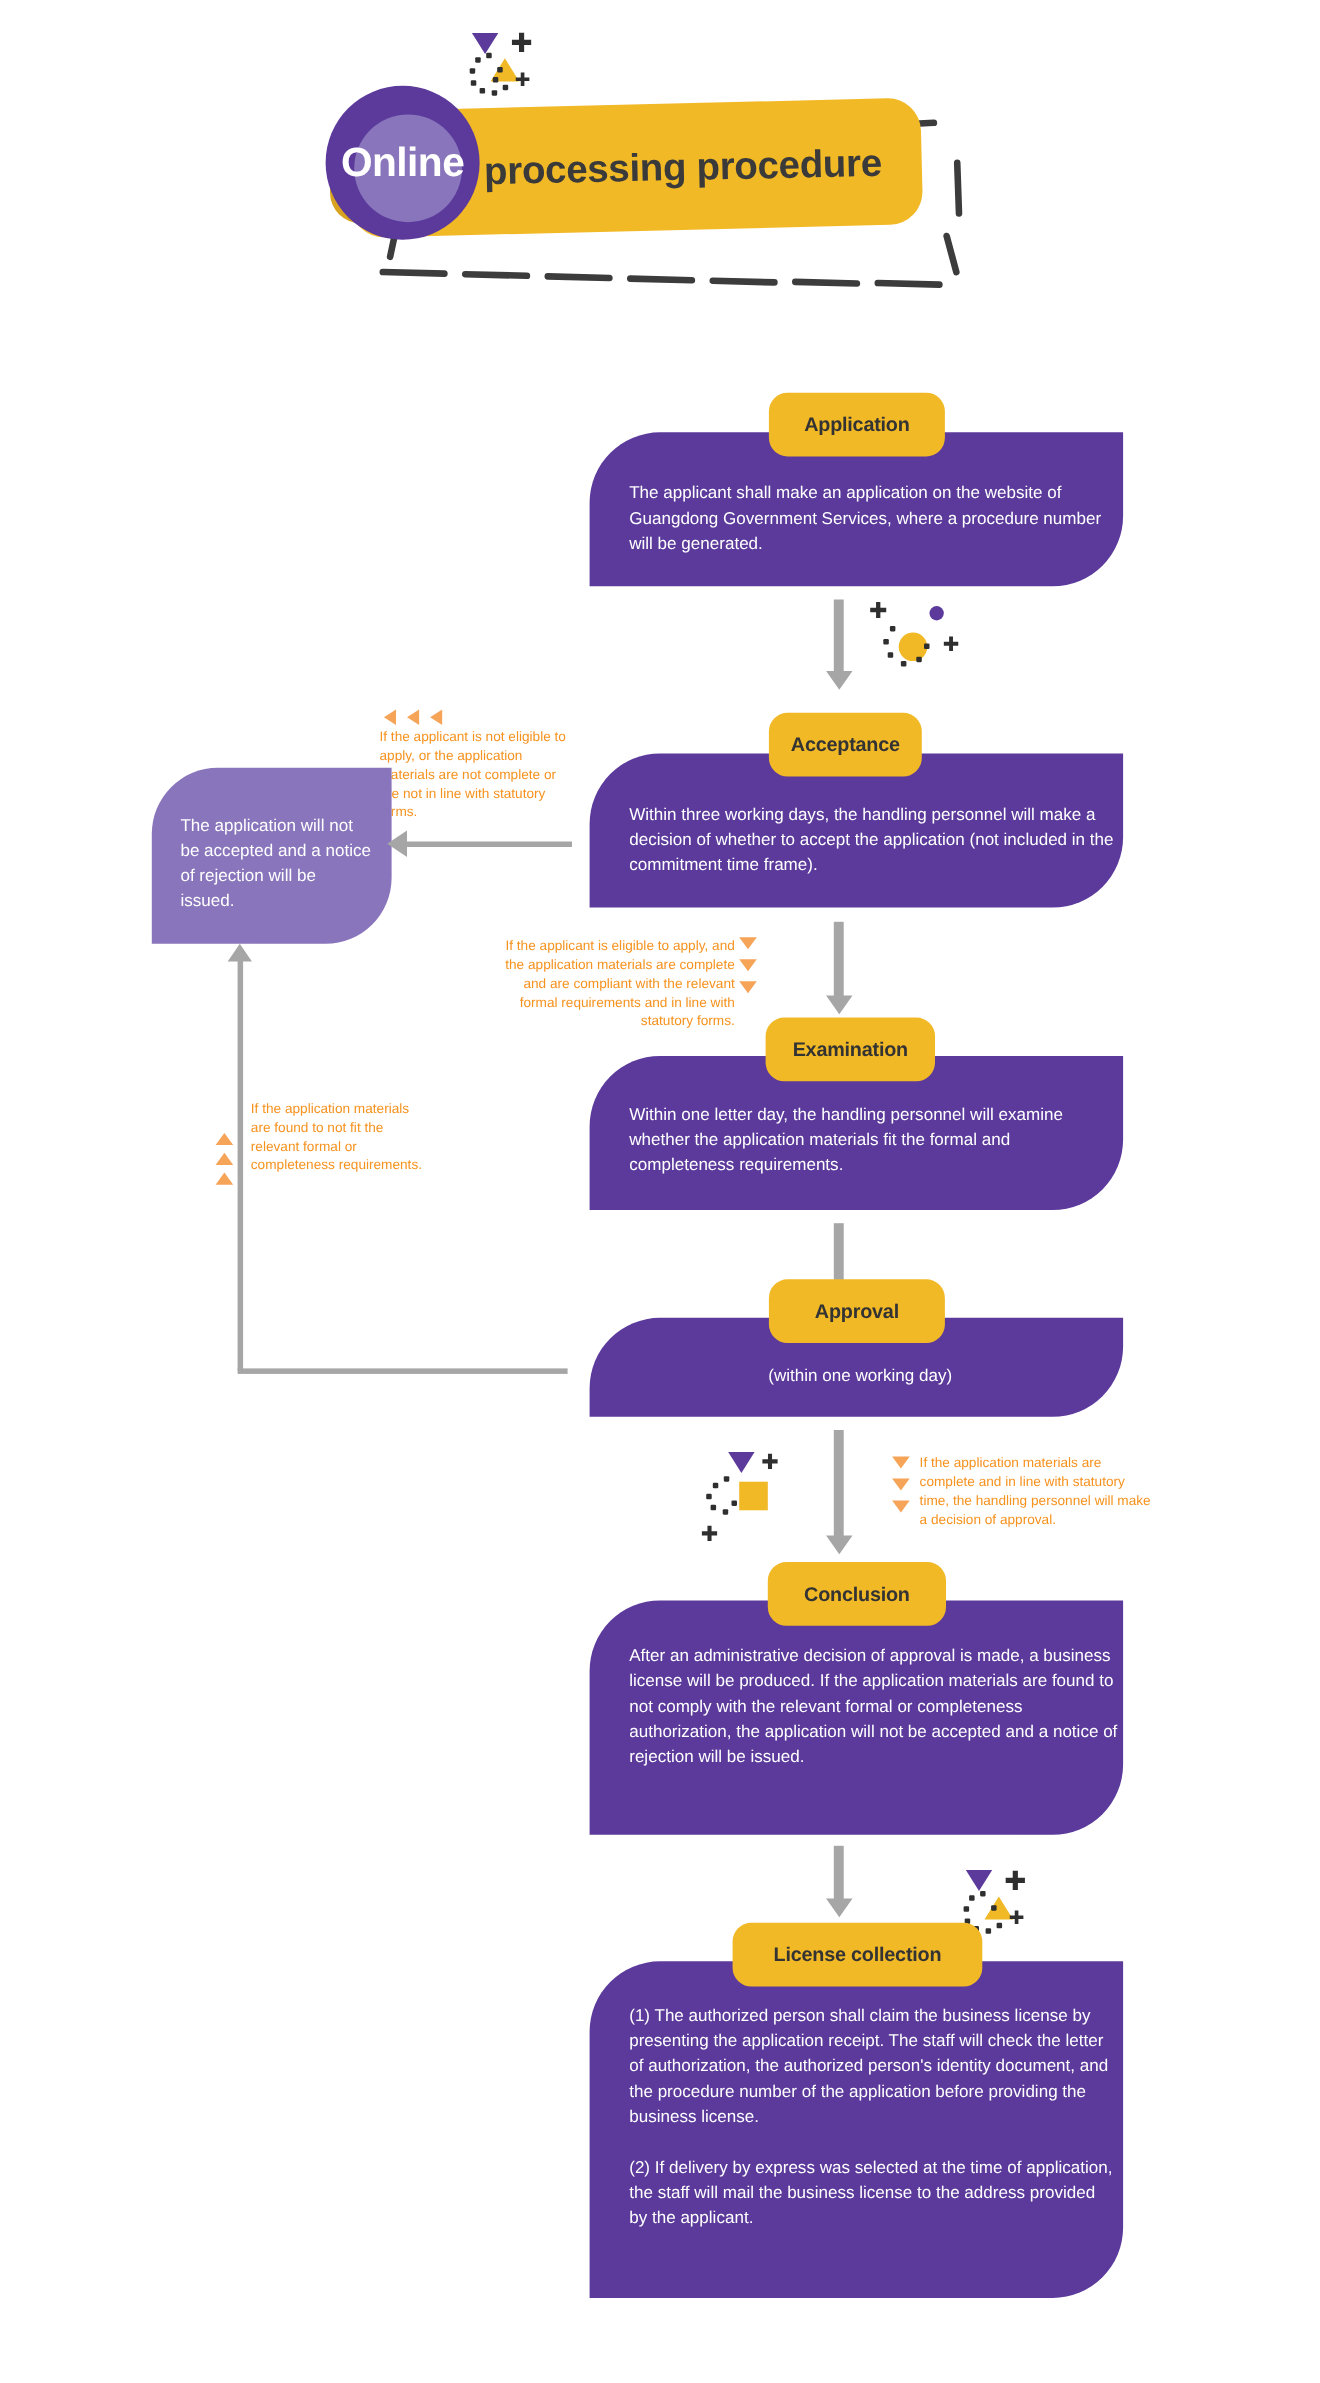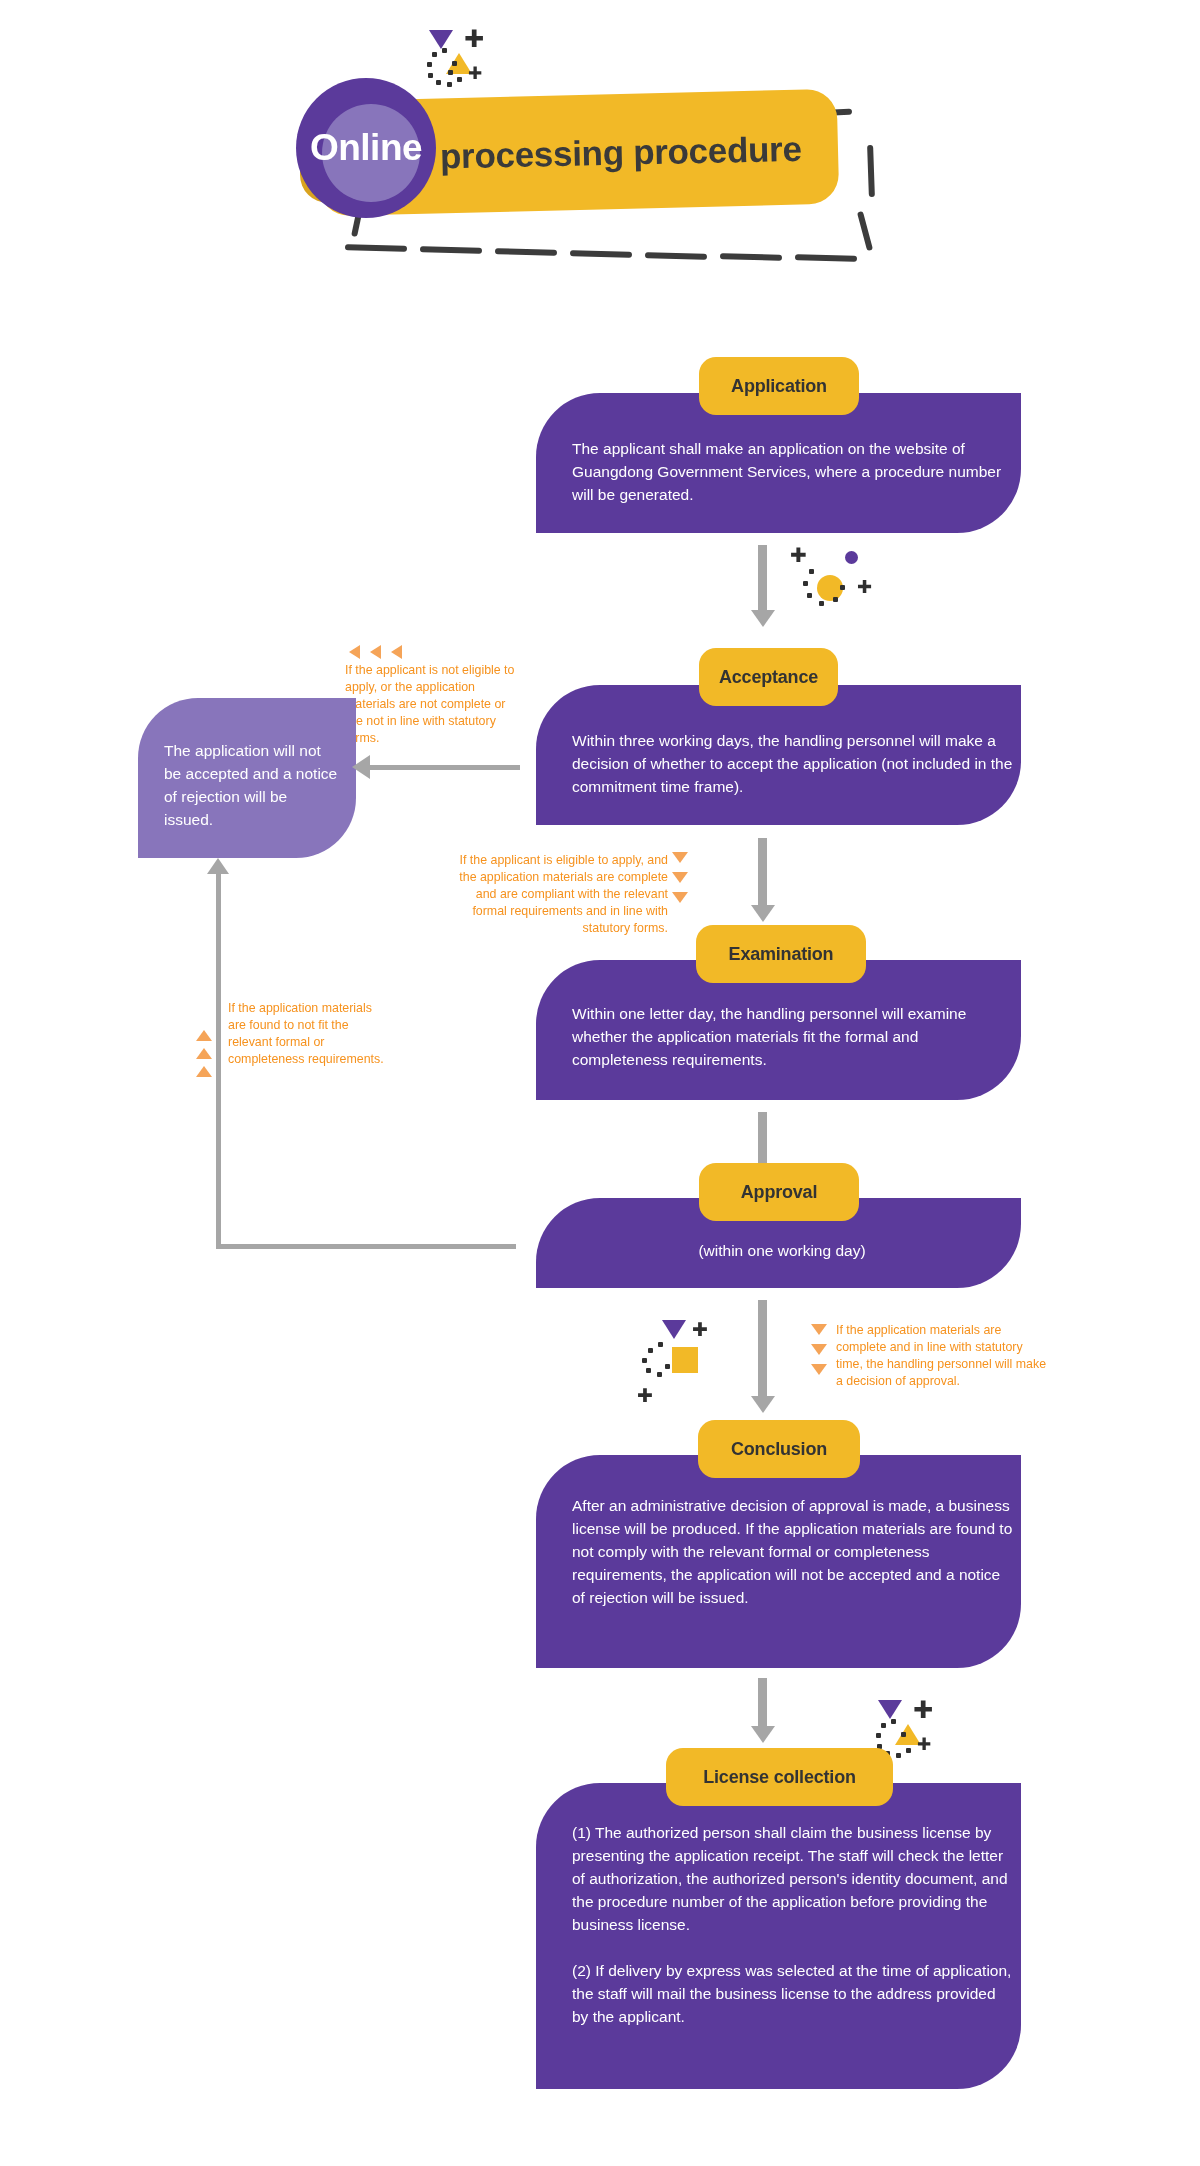--- a/index.html
+++ b/index.html
@@ -183,21 +183,21 @@
 
   <div class="anno right" style="left:443px;top:852px;width:213px;">If the applicant is eligible to apply, and the application materials are complete and are compliant with the relevant formal requirements and in line with statutory forms.</div>
   <div>
     <div class="tri-d" style="position:absolute;left:672px;top:852px;"></div>
     <div class="tri-d" style="position:absolute;left:672px;top:872px;"></div>
     <div class="tri-d" style="position:absolute;left:672px;top:892px;"></div>
   </div>
 
   <div class="step">
     <div class="step-body" style="left:520px;top:960px;width:485px;height:140px;"></div>
-    <div class="chip" style="left:680px;top:925px;width:170px;height:58px;">Examination</div>
+    <div class="chip" style="left:680px;top:925px;width:154px;height:58px;">Examination</div>
     <div class="step-text" style="left:556px;top:1003px;width:442px;">Within one letter day, the handling personnel will examine whether the application materials fit the formal and completeness requirements.</div>
   </div>
 
   <div class="arrow-v" style="left:758px;top:1112px;height:62px;"></div>
   <div class="arrow-v-head" style="left:751px;top:1172px;"></div>
 
   <div class="anno" style="left:228px;top:1000px;width:165px;">If the application materials are found to not fit the relevant formal or completeness requirements.</div>
   <div>
     <div class="tri-u" style="position:absolute;left:196px;top:1030px;"></div>
     <div class="tri-u" style="position:absolute;left:196px;top:1048px;"></div>
@@ -233,21 +233,21 @@
     <div class="d-dot" style="left:10px;top:38px;"></div>
     <div class="d-dot" style="left:14px;top:48px;"></div>
     <div class="d-dot" style="left:25px;top:52px;"></div>
     <div class="d-dot" style="left:33px;top:44px;"></div>
     <div class="d-dot" style="left:26px;top:22px;"></div>
   </div>
 
   <div class="step">
     <div class="step-body" style="left:520px;top:1455px;width:485px;height:213px;"></div>
     <div class="chip" style="left:682px;top:1420px;width:162px;height:58px;">Conclusion</div>
-    <div class="step-text" style="left:556px;top:1495px;width:444px;">After an administrative decision of approval is made, a business license will be produced. If the application materials are found to not comply with the relevant formal or completeness requirements, the application will not be accepted and a notice of rejection will be issued.</div>
+    <div class="step-text" style="left:556px;top:1495px;width:444px;">After an administrative decision of approval is made, a business license will be produced. If the application materials are found to not comply with the relevant formal or completeness authorization, the application will not be accepted and a notice of rejection will be issued.</div>
   </div>
 
   <div class="arrow-v" style="left:758px;top:1678px;height:52px;"></div>
   <div class="arrow-v-head" style="left:751px;top:1726px;"></div>
 
   <div class="decor" style="left:868px;top:1700px;">
     <div class="d-tri-purple" style="left:10px;top:0px;"></div>
     <div class="d-plus" style="left:45px;top:-2px;">✚</div>
     <div class="d-tri-yellow" style="left:27px;top:24px;"></div>
     <div class="d-plus" style="left:49px;top:36px;font-size:17px;">✚</div>

